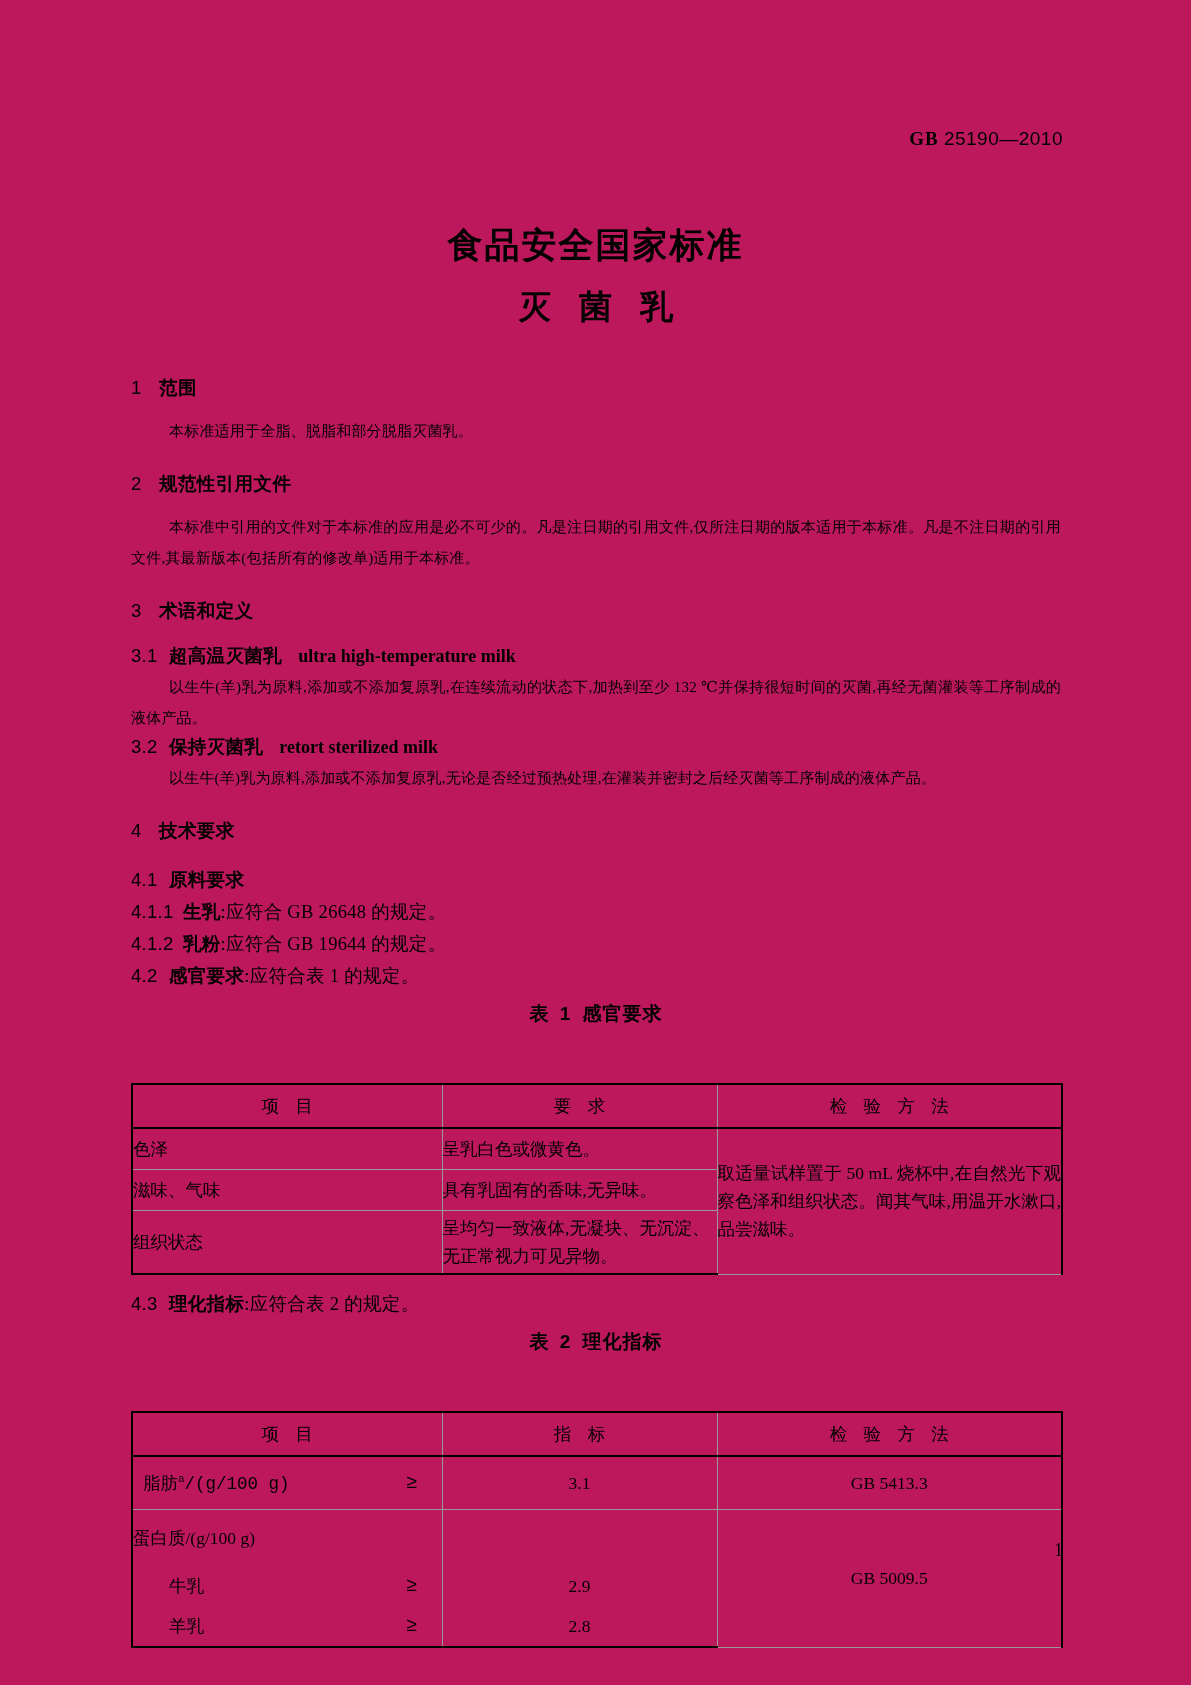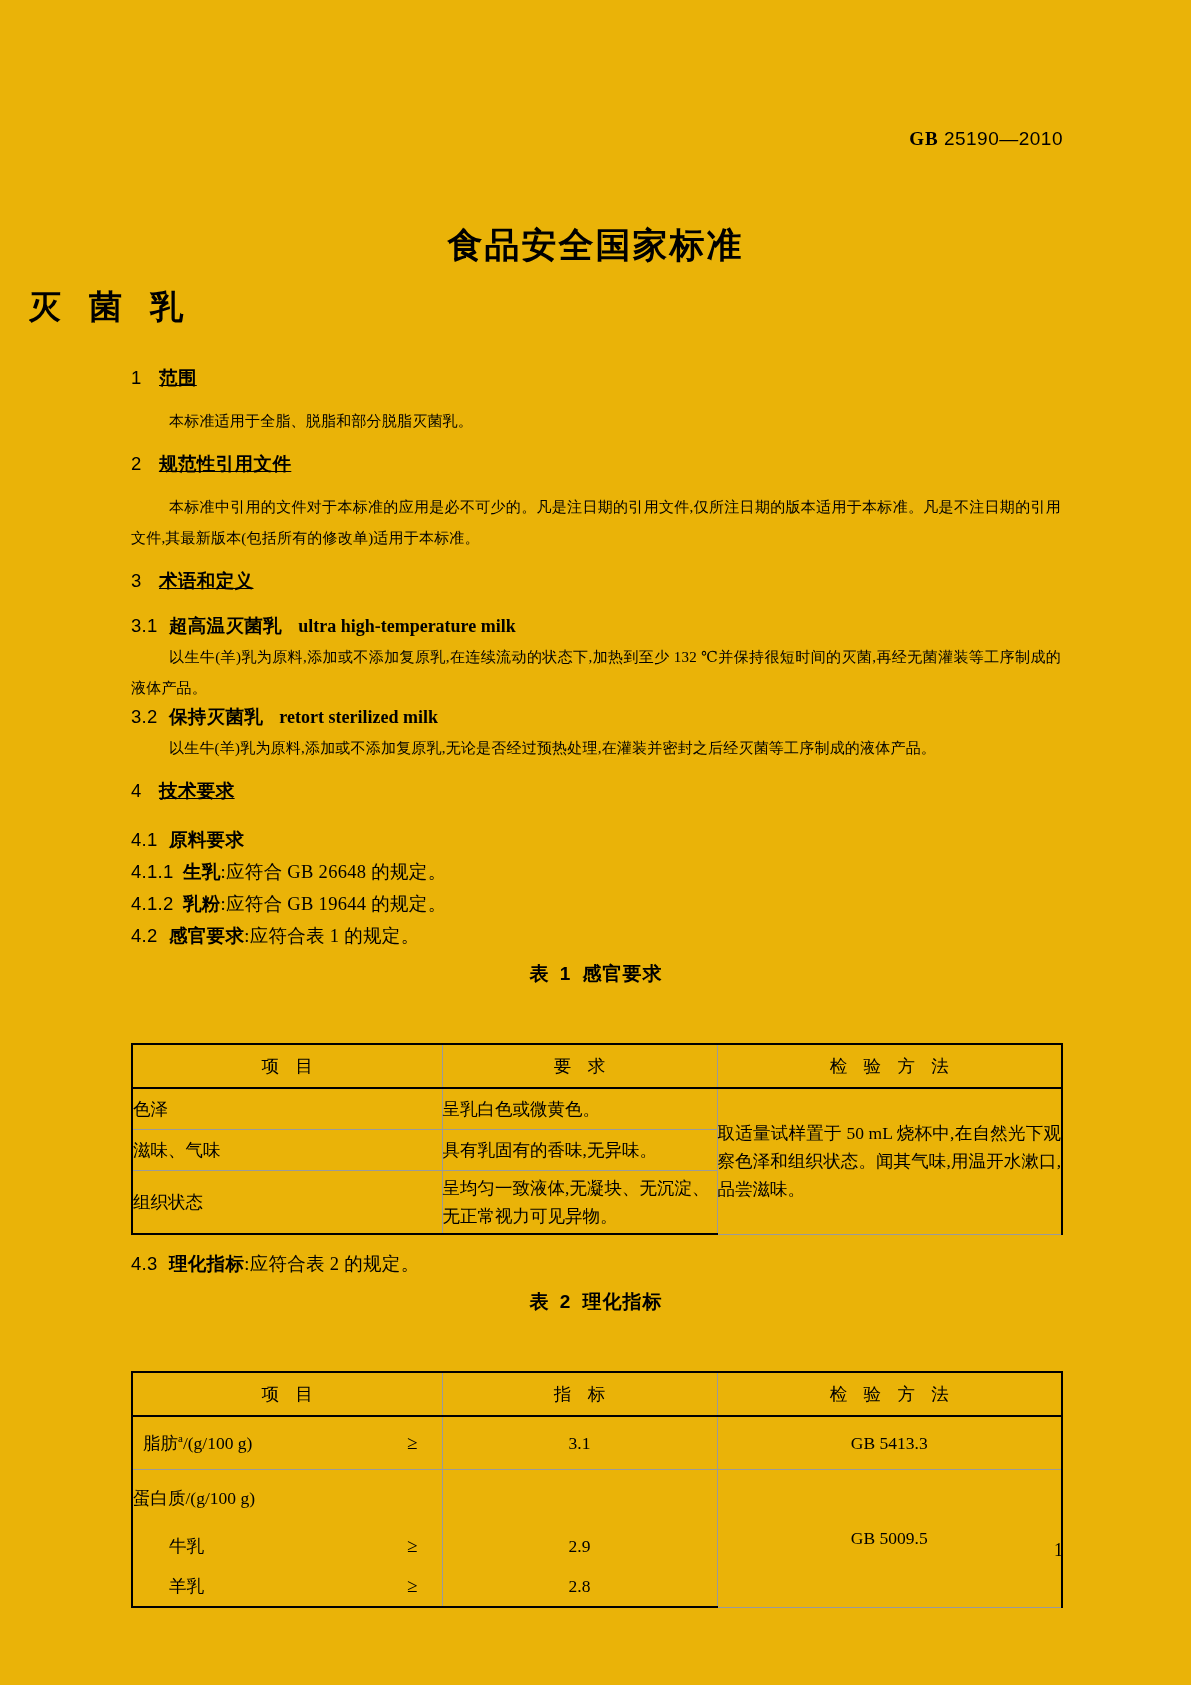--- a/index.html
+++ b/index.html
@@ -9,21 +9,21 @@
   }
   body {
     font-family: "Liberation Serif", "DejaVu Serif", serif;
     color: #000000;
   }
   .page {
     position: relative;
     width: 1191px;
     height: 1685px;
     margin: 0 auto;
-    background: #eab308;
+    background: #be185d;
     box-sizing: border-box;
     padding: 0;
     overflow: hidden;
   }
   
   .header {
     position: absolute;
     top: 128px;
     right: 128px;
     font-size: 19px;
@@ -50,40 +50,40 @@
     font-family: "Liberation Sans", "DejaVu Sans", sans-serif;
     font-weight: bold;
     font-size: 35px;
     letter-spacing: 2px;
   }
   .doc-subtitle {
     position: absolute;
     top: 285px;
     left: 0;
     width: 100%;
+    text-align: center;
     font-family: "Liberation Sans", "DejaVu Sans", sans-serif;
     font-weight: bold;
     font-size: 33px;
     letter-spacing: 28px;
     text-indent: 28px;
   }
   
   .body {
     position: absolute;
     top: 364px;
     left: 131px;
     width: 930px;
   }
   .h1 {
     font-family: "Liberation Sans", "DejaVu Sans", sans-serif;
     font-weight: bold;
     font-size: 18.5px;
-    margin: 1px 0 0 0;
+    margin: 11px 0 0 0;
     letter-spacing: 0.4px;
-    text-decoration: underline;
   }
   .h1 .numlab {
     display: inline-block;
     min-width: 28px;
     font-weight: normal;
   }
   .h2 {
     font-family: "Liberation Sans", "DejaVu Sans", sans-serif;
     font-size: 18.5px;
     letter-spacing: 0.3px;
@@ -177,20 +177,21 @@
     line-height: 28px;
     text-align: justify;
     text-justify: inter-ideograph;
     vertical-align: middle;
   }
   .rowlabel {
     display: flex;
     justify-content: space-between;
     align-items: center;
     padding: 0 24px 0 10px;
+    font-family: Liberation Mono, monospace;
   }
   .rowlabel .ge { font-size: 19px; }
   .sub {
     font-size: 11px;
     vertical-align: super;
   }
   .sub-item { padding-left: 36px; }
   .t2-itemcell { padding: 0; }
   .t2-multi { line-height: 34px; padding: 6px 10px; }
 

